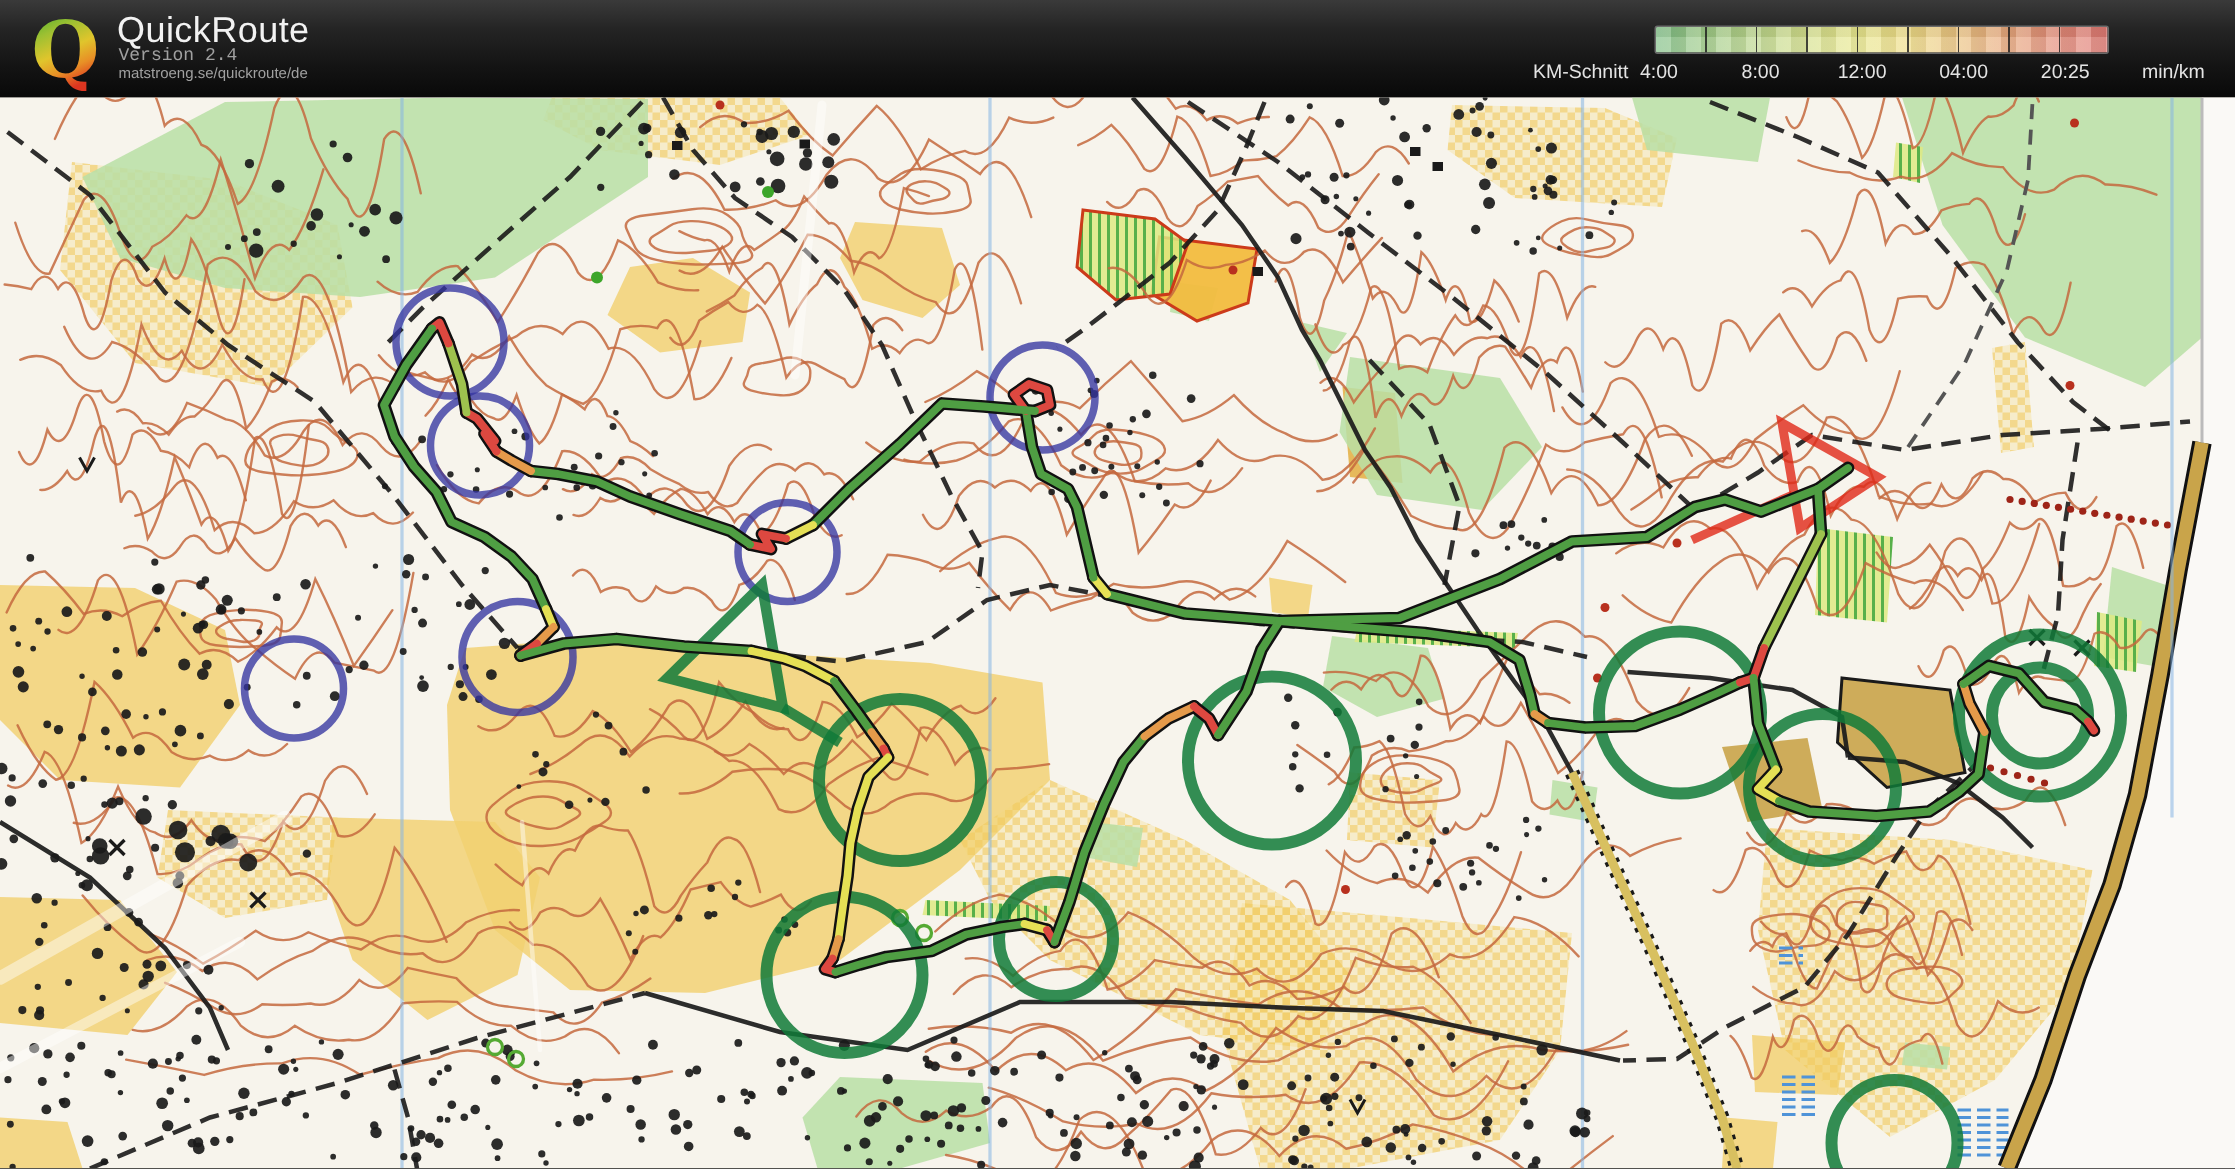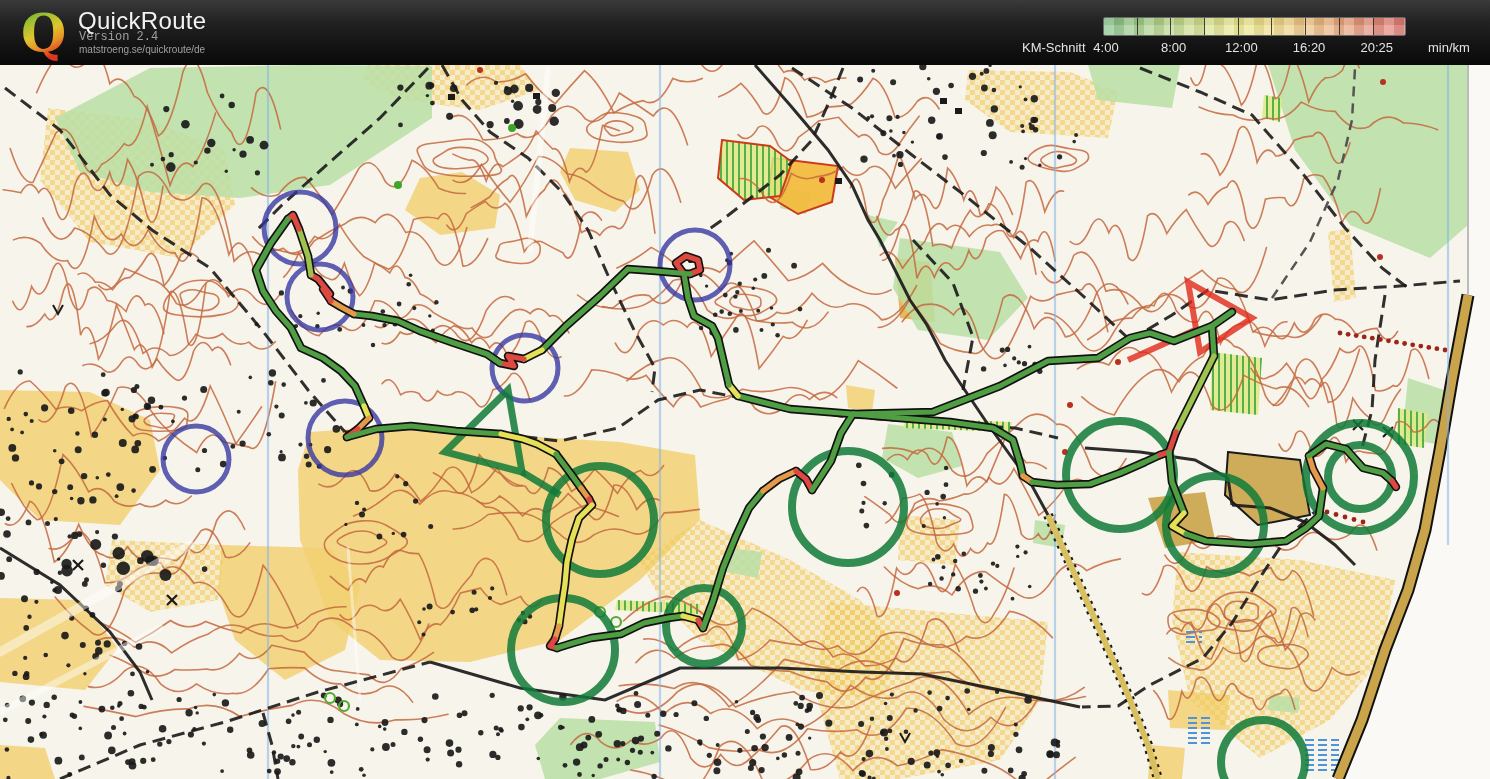--- a/index.html
+++ b/index.html
@@ -37,21 +37,21 @@
       </defs>
       <text x="3" y="47" font-family="DejaVu Serif, serif" font-weight="bold" font-size="52" fill="url(#qgrad)">Q</text>
     </svg>
     <div id="title">QuickRoute</div>
     <div id="version">Version 2.4</div>
     <div id="url">matstroeng.se/quickroute/de</div>
     <div id="legend">
       <div id="legend-bar" style="background: repeating-linear-gradient(90deg, transparent 0px, transparent 32.7px, rgba(25, 25, 25, 0.8) 32.7px, rgba(25, 25, 25, 0.8) 33.7px), repeating-linear-gradient(90deg, rgba(255, 255, 255, 0.2) 0px, rgba(255, 255, 255, 0.2) 10px, rgba(0, 0, 0, 0.05) 10px, rgba(0, 0, 0, 0.05) 20px), repeating-linear-gradient(0deg, rgba(255, 255, 255, 0.16) 0px, rgba(255, 255, 255, 0.16) 10px, rgba(0, 0, 0, 0.05) 10px, rgba(0, 0, 0, 0.05) 20px), linear-gradient(90deg, rgb(127, 190, 134) 0%, rgb(159, 203, 135) 11.1%, rgb(188, 214, 139) 22.2%, rgb(213, 224, 141) 33.3%, rgb(233, 232, 142) 44.4%, rgb(238, 220, 134) 55.6%, rgb(236, 196, 129) 66.7%, rgb(232, 168, 124) 77.8%, rgb(227, 138, 119) 88.9%, rgb(224, 122, 116) 100%);"></div>
       <div id="legend-labels">
         <span class="lgl" style="left:22px">KM-Schnitt</span>
-        <span id="ticks"><span class="tick" style="left: 106px;">4:00</span><span class="tick" style="left: 173.7px;">8:00</span><span class="tick" style="left: 241.4px;">12:00</span><span class="tick" style="left: 309.1px;">16:20</span><span class="tick" style="left: 376.8px;">20:25</span></span>
+        <span id="ticks"><span class="tick" style="left: 106px;">4:00</span><span class="tick" style="left: 173.7px;">8:00</span><span class="tick" style="left: 241.4px;">12:00</span><span class="tick" style="left: 309.1px;">04:00</span><span class="tick" style="left: 376.8px;">20:25</span></span>
         <span class="lgl" style="left:428px">min/km</span>
       </div>
     </div>
   </div>
 
   <div id="map-wrap">
     <svg id="map-svg" width="1490" height="714" viewBox="0 65 1490 714">
       <defs>
         <pattern id="pc" width="10" height="10" patternUnits="userSpaceOnUse">
           <rect width="10" height="10" fill="rgba(244,214,120,0.28)"></rect>

